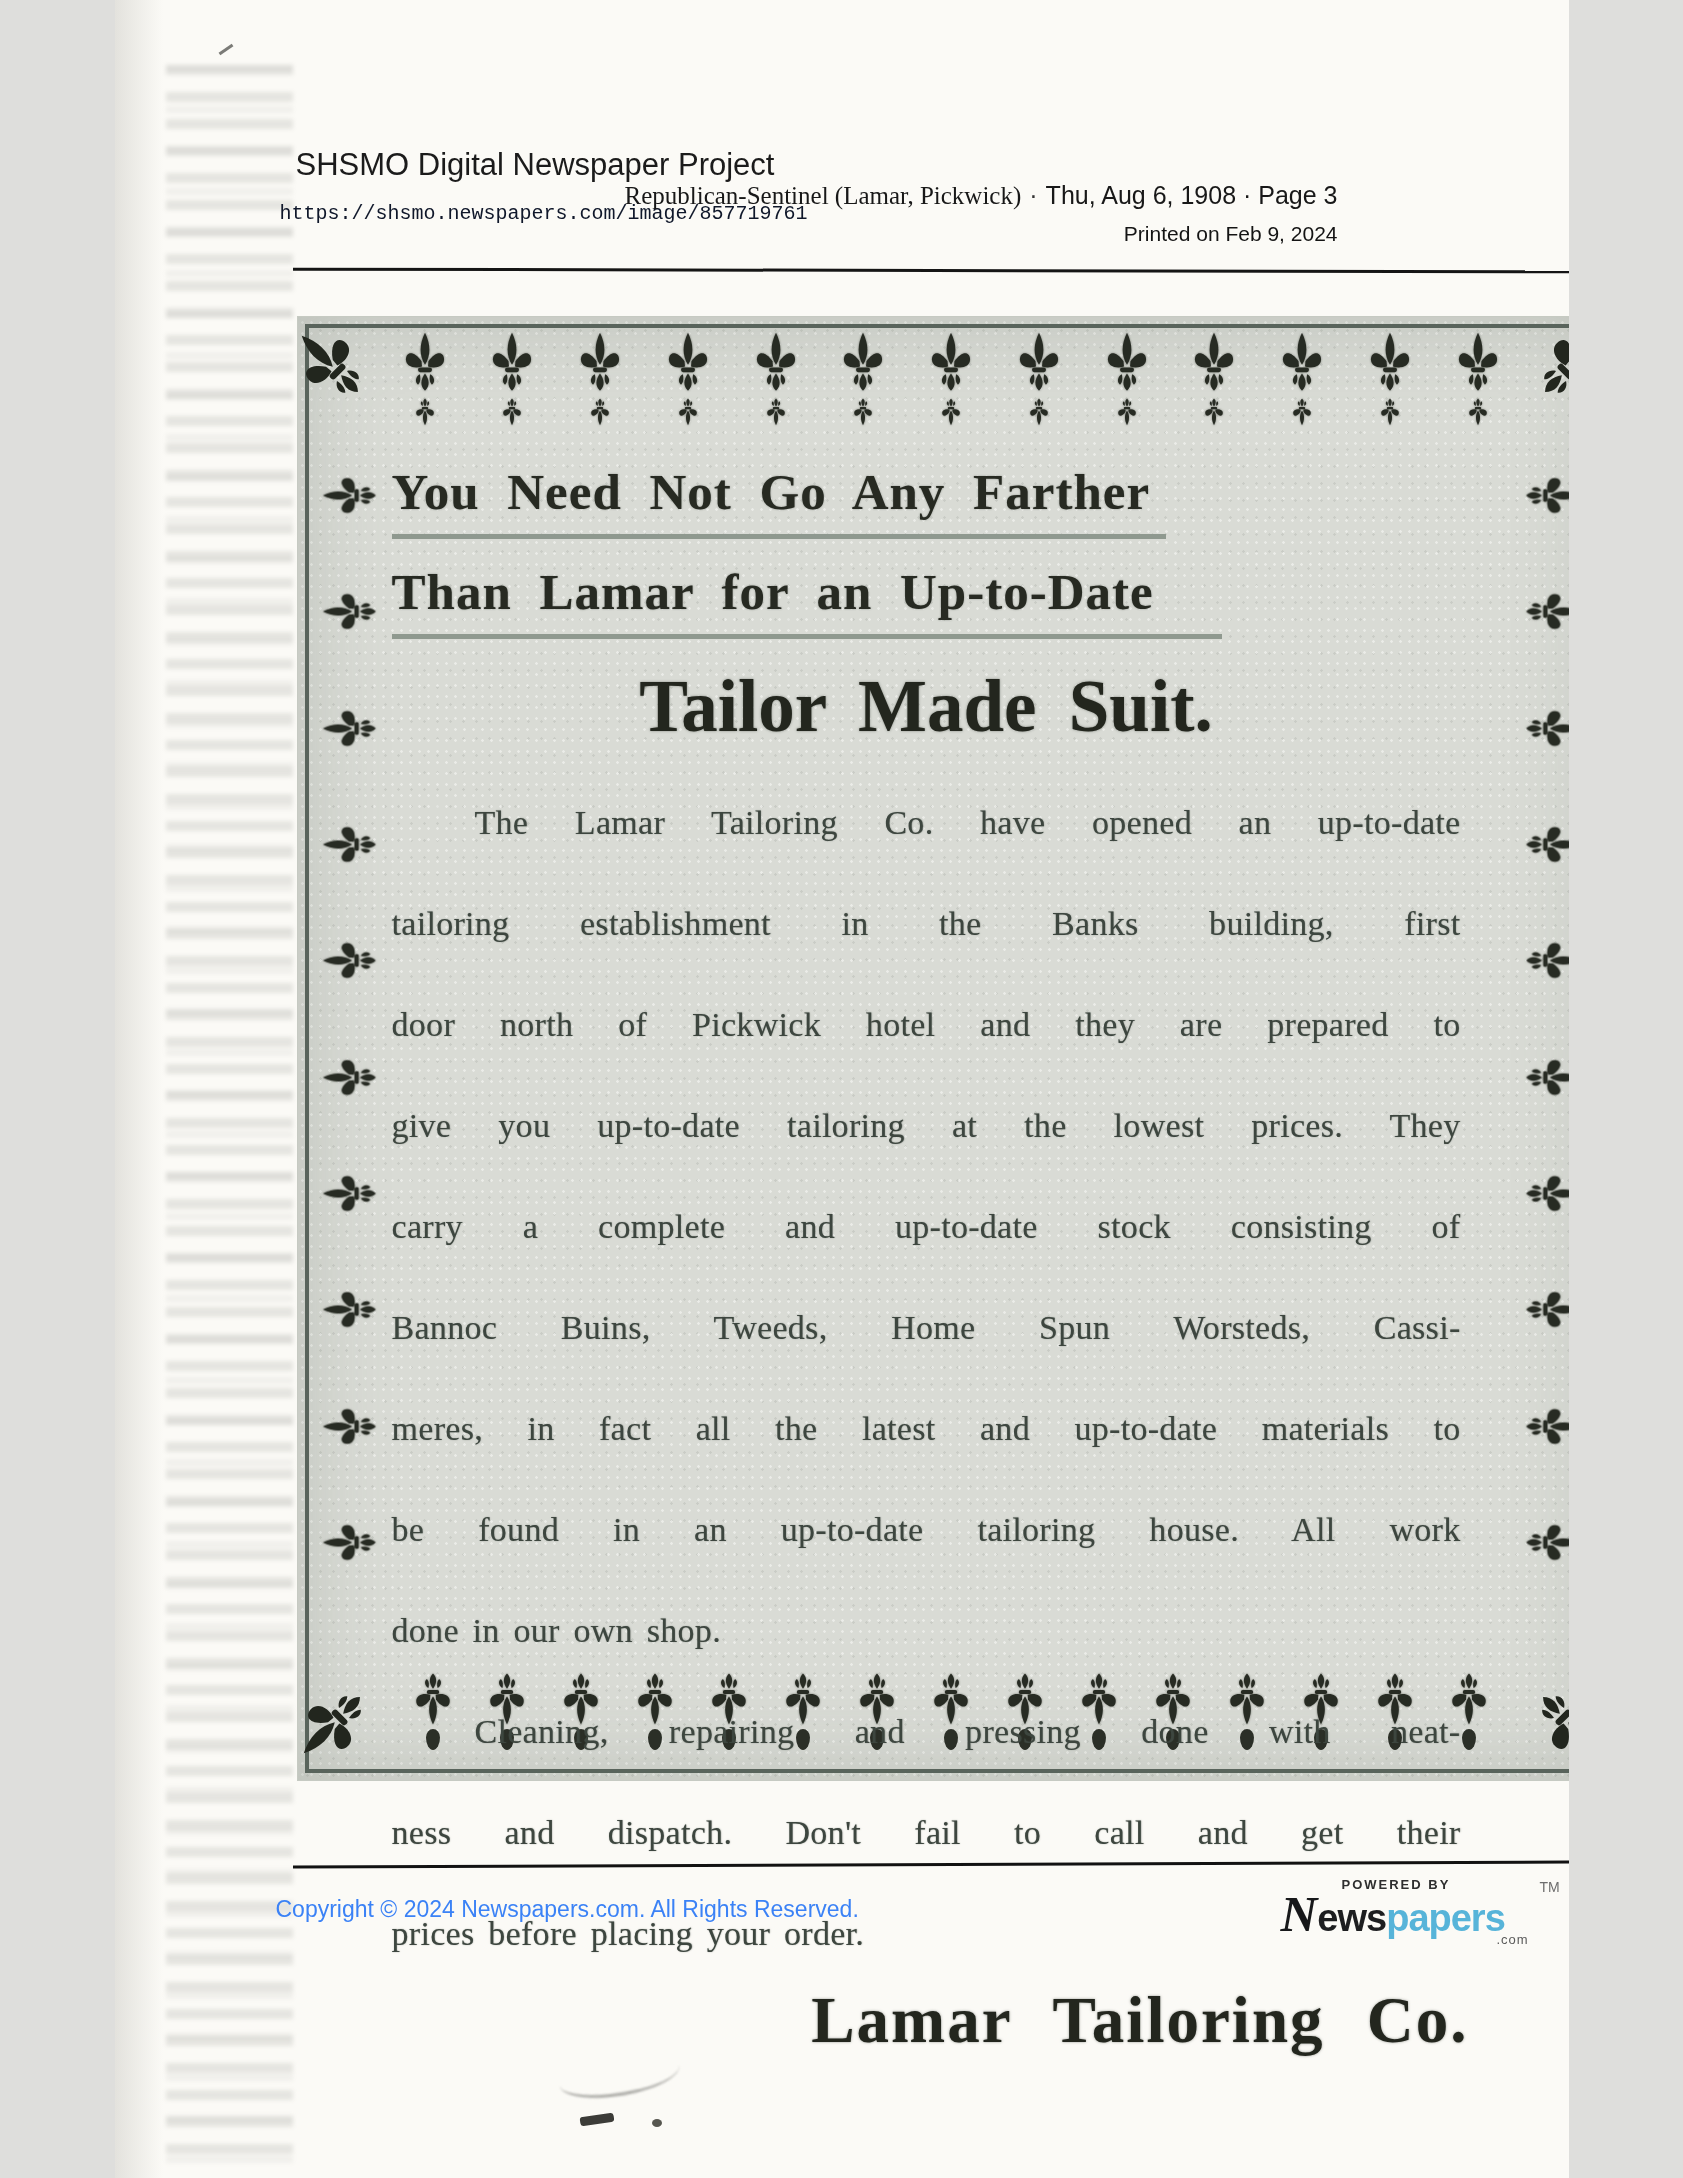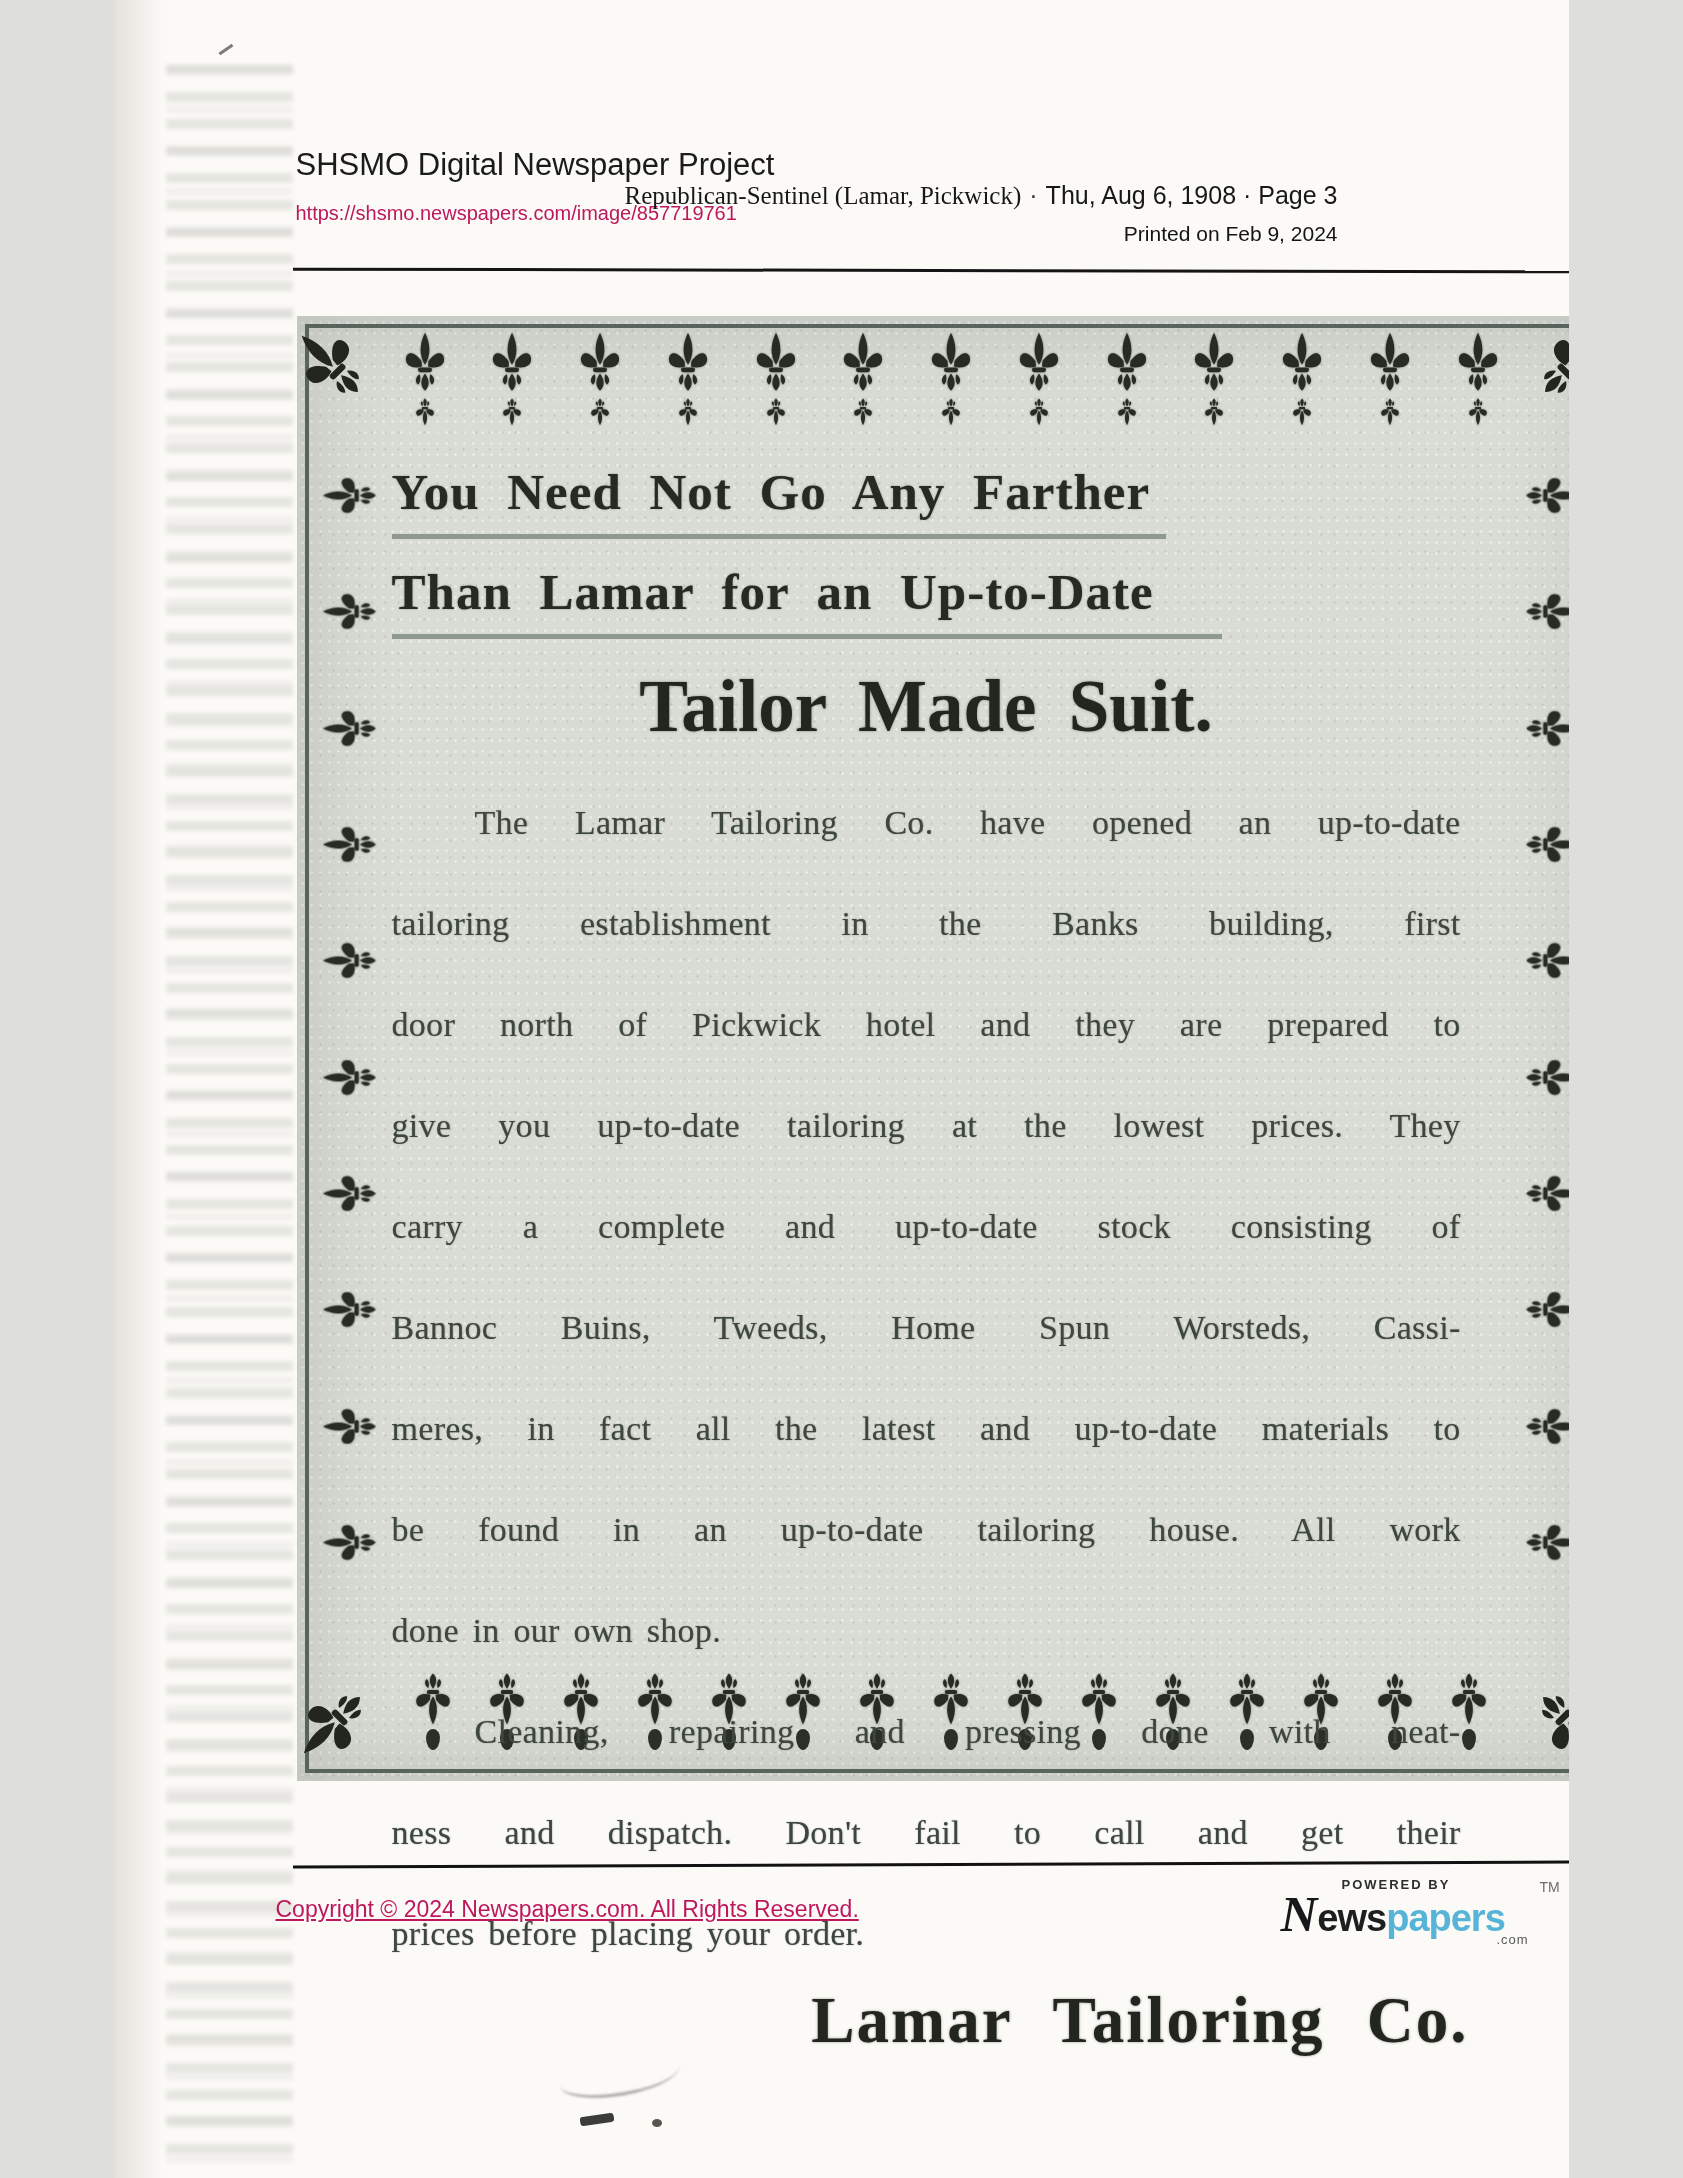--- a/index.html
+++ b/index.html
@@ -21,21 +21,21 @@
   .art-tr{left:1527px;top:38px;width:13px;height:9px;background:#9a9a94;border-radius:50%;transform:rotate(25deg);opacity:.85;}
   .art-blob{left:1495px;top:1210px;width:26px;height:46px;background:#4c4e48;border-radius:45% 60% 55% 40%;
     filter:blur(1.2px);opacity:.85;transform:rotate(12deg);}
   .art-pencil{left:444px;top:2055px;width:121px;height:38px;border-bottom:3px solid rgba(92,92,88,.5);
     border-radius:0 0 60% 40%;filter:blur(1.1px);transform:rotate(-6deg);}
   .art-dash{left:465px;top:2115px;width:34px;height:9px;background:#3c3c38;border-radius:3px;transform:rotate(-8deg);}
   .art-dot{left:537px;top:2119px;width:10px;height:8px;background:#56564f;border-radius:50%;}
 
   
   .hdr-title{position:absolute;left:181px;top:147px;font-size:31px;color:#1b1b1b;}
-  .hdr-url{position:absolute;left:181px;top:202px;font-size:20px;color:#be185d;}
+  .hdr-url{position:absolute;left:165px;top:202px;font-size:20px;color:#0f172a;font-family:Liberation Mono, monospace;}
   .hdr-citation{position:absolute;right:231px;top:181px;font-size:25px;white-space:nowrap;}
   .hdr-citation .paper{font-family:"Liberation Serif",serif;}
   .hdr-citation .sep{padding:0 8px;color:#333;}
   .hdr-printed{position:absolute;right:231px;top:222px;font-size:21px;color:#141414;}
   .hdr-rule{position:absolute;left:178px;top:269px;width:1297px;height:3px;background:#151515;transform:rotate(.12deg);}
 
   
   .ad{position:absolute;left:183px;top:317px;width:1307px;height:1463px;
     background:
       radial-gradient(rgba(252,252,250,.5) 1px,rgba(0,0,0,0) 1.4px) 0 0/9px 11px,
@@ -78,21 +78,21 @@
     text-shadow:0.3px 0.3px 1.3px rgba(58,68,60,.55);}
   .para.p2{margin-top:26px;}
   .bline{text-align:justify;text-align-last:justify;margin-top:47px;}
   .bline.indent{padding-left:83px;}
   .bline.last{text-align-last:left;}
   .sig{margin-top:22px;text-align:right;margin-right:-8px;font-size:65px;font-weight:bold;letter-spacing:2px;word-spacing:24px;
     color:#23261e;text-shadow:0 0 2.5px rgba(40,46,38,.5);white-space:nowrap;}
 
   
   .ftr-rule{position:absolute;left:178px;top:1863px;width:1297px;height:3px;background:#121212;transform:rotate(-.22deg);}
-  .copyright{position:absolute;left:161px;top:1896px;font-size:23px;color:#be185d;text-decoration:underline;}
+  .copyright{position:absolute;left:161px;top:1896px;font-size:23px;color:#3b82f6;}
   .np-logo{position:absolute;left:1166px;top:1877px;width:297px;height:77px;}
   .np-pb{position:absolute;left:61px;top:0;font-size:13px;letter-spacing:2px;color:#2e2e2e;font-weight:bold;}
   .np-row{position:absolute;left:0;top:8px;white-space:nowrap;}
   .np-n{font-family:"Liberation Serif",serif;font-style:italic;font-weight:bold;font-size:51px;color:#17181a;}
   .np-ews{font-family:"Liberation Sans",sans-serif;font-weight:bold;font-size:38px;color:#1d1e20;letter-spacing:-1px;}
   .np-papers{font-family:"Liberation Sans",sans-serif;font-weight:bold;font-size:38px;color:#57b4d9;letter-spacing:-1px;}
   .np-tm{position:absolute;left:259px;top:2px;font-size:14px;color:#6d6d6d;}
   .np-com{position:absolute;left:216px;top:55px;font-size:13px;color:#5a5a5a;letter-spacing:1px;}
 </style>
 </head>

